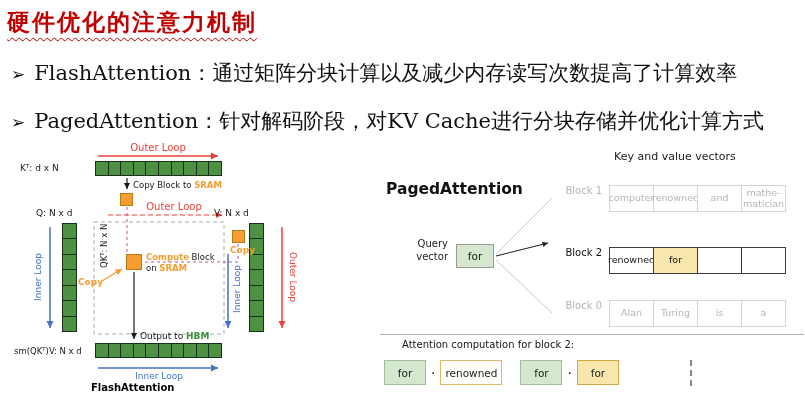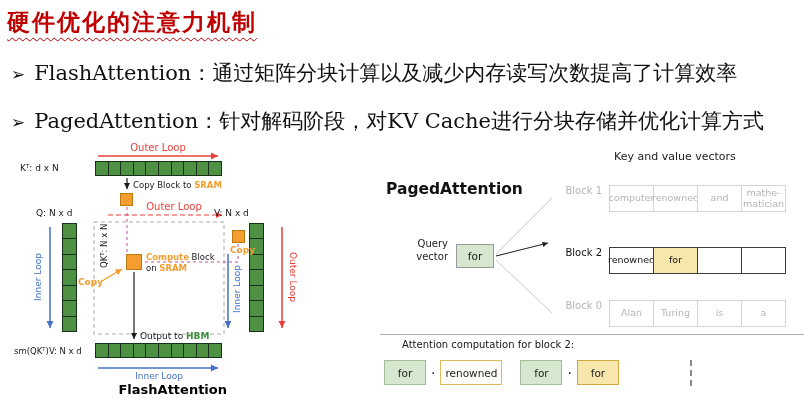--- a/index.html
+++ b/index.html
@@ -27,22 +27,22 @@
   .grn { color:#3f8f3f; font-weight:700; }
   .rot { transform:rotate(-90deg); }
   .rotcw { transform:rotate(90deg); }
 
   .mrow { position:absolute; display:flex; }
   .mcol { position:absolute; display:flex; flex-direction:column; }
   .mrow .cell { flex:1; height:100%; margin-left:-1px; background:#4f9143; border:1px solid #16301a; }
   .mcol .cell { flex:1; width:100%; margin-top:-1px; background:#4f9143; border:1px solid #16301a; }
   .osq { position:absolute; background:#f59d2e; border:1px solid #b97a13; }
 
-  .flash-caption { position:absolute; left:85px; top:240px; width:136px; text-align:right;
-                   font-weight:700; font-size:13px; color:#000; }
+  .flash-caption { position:absolute; left:85px; top:240px; width:136px; text-align:left;
+                   font-weight:700; font-size:10px; color:#000; }
 
   
   .paged { position:absolute; left:318px; top:148px; width:487px; height:258px; }
   .paged svg { position:absolute; left:0; top:0; }
   .kv-header { position:absolute; left:296px; top:2px; width:180px; 
                font-size:11px; color:#222; }
   .paged-heading { position:absolute; left:68px; top:32px; font-size:15.5px; font-weight:700; color:#111;text-align:center; }
   .query-label { position:absolute; left:82px; top:90px; width:48px; text-align:right;
                  font-size:10px; line-height:1.25; white-space:pre-line; color:#222; }
   .query-box { position:absolute; left:138px; top:96px; width:38px; height:24px;

